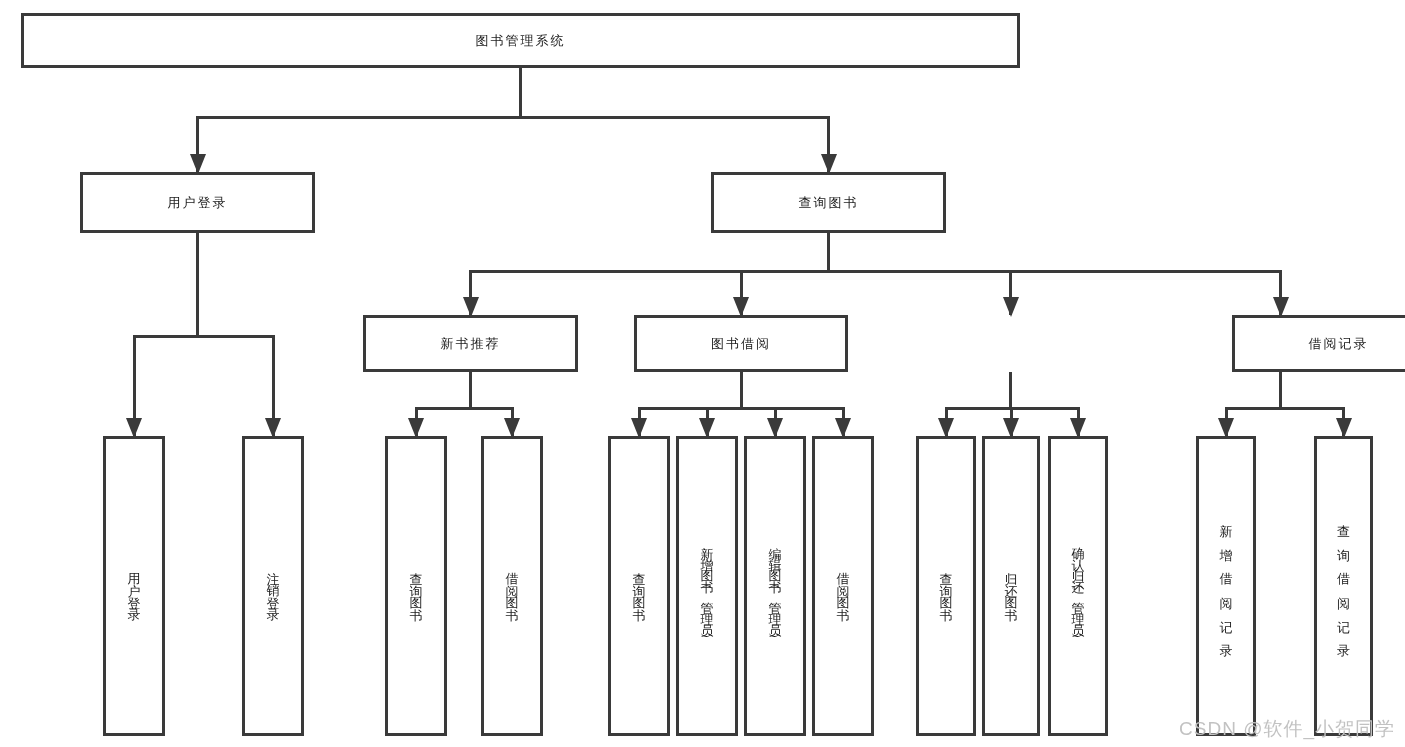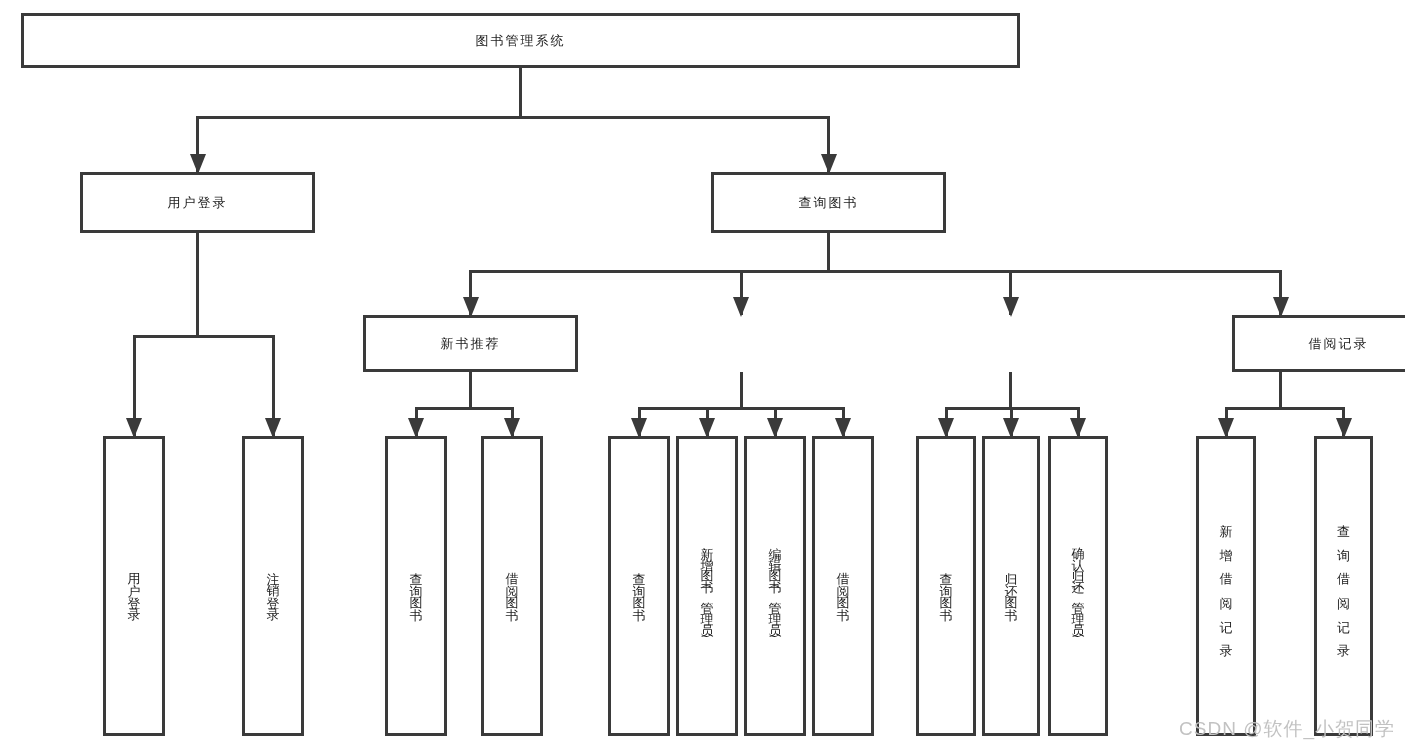--- a/index.html
+++ b/index.html
@@ -69,20 +69,23 @@
       <span class="node-label" style="color: rgb(28, 28, 28);">图书管理系统</span>
     </div>
     <div class="node" style="left: 80px; top: 172px; width: 235px; height: 61px; border-color: rgb(58, 58, 58);">
       <span class="node-label" style="color: rgb(28, 28, 28);">用户登录</span>
     </div>
     <div class="node" style="left: 711px; top: 172px; width: 235px; height: 61px; border-color: rgb(58, 58, 58);">
       <span class="node-label" style="color: rgb(28, 28, 28);">查询图书</span>
     </div>
     <div class="node" style="left: 363px; top: 315px; width: 215px; height: 57px; border-color: rgb(58, 58, 58);">
       <span class="node-label" style="color: rgb(28, 28, 28); text-align: center;">新书推荐</span>
+    </div>
+    <div class="node" style="left: 634px; top: 315px; width: 214px; height: 57px; border-color: rgb(58, 58, 58);">
+      <span class="node-label" style="color: rgb(28, 28, 28);">图书借阅</span>
     </div>
     <div class="node" style="left: 1232px; top: 315px; width: 213px; height: 57px; border-color: rgb(58, 58, 58);">
       <span class="node-label" style="color: rgb(28, 28, 28);">借阅记录</span>
     </div>
     <div class="node vertical" style="left: 103px; top: 436px; width: 62px; height: 300px; border-color: rgb(58, 58, 58);">
       <span class="node-label" style="color: rgb(28, 28, 28); letter-spacing: 12px;">用户登录</span>
     </div>
     <div class="node vertical" style="left: 242px; top: 436px; width: 62px; height: 300px; border-color: rgb(58, 58, 58);">
       <span class="node-label" style="color: rgb(28, 28, 28); letter-spacing: 12px;">注销登录</span>
     </div>

